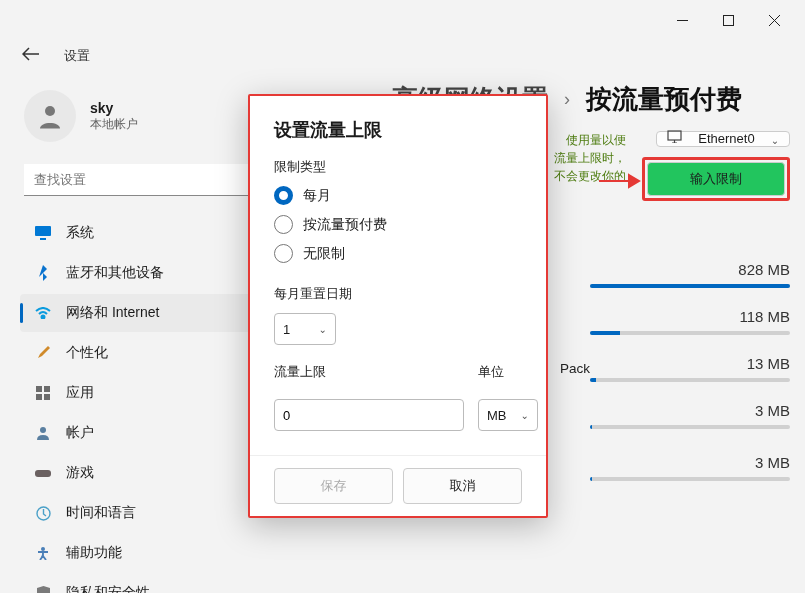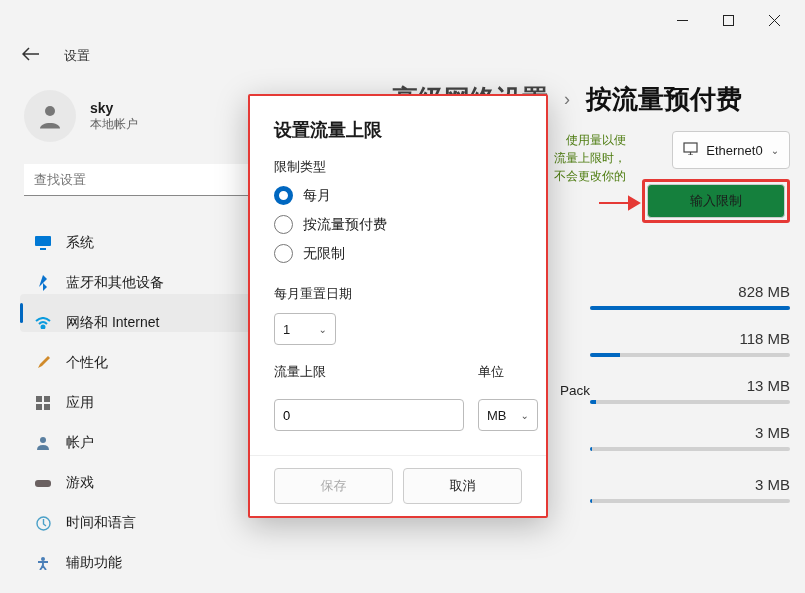--- a/index.html
+++ b/index.html
@@ -15,37 +15,37 @@
     .sidebar { width: 290px; flex-shrink:0; }
     .user-block { display:flex; align-items:center; gap:14px; padding:8px 4px 18px 4px; }
     .avatar { width:52px; height:52px; border-radius:50%; background:#e8e8e8; display:flex; align-items:center; justify-content:center; }
     .avatar svg { width:30px; height:30px; }
     .username { font-size:14px; font-weight:600; }
     .account-type { font-size:12px; color:#5f5f5f; }
     .search { margin:4px 4px 18px 4px; }
     .search input { width:100%; height:32px; border:none; border-bottom:1px solid #888; background:#fff; padding:0 10px; font-size:13px; outline:none;}
     
     .nav { display:flex; flex-direction:column; gap:2px; }
-    .nav-item { display:flex; align-items:flex-end; gap:14px; height:38px; padding:0 10px 0 14px; border-radius:4px; font-size:14px; position:relative;}
+    .nav-item { display:flex; align-items:center; gap:14px; height:38px; padding:0 10px 0 14px; border-radius:4px; font-size:14px; position:relative;}
     .nav-item.active { background:#eaeaea; }
     .nav-item.active::before { content:""; position:absolute; left:0; top:9px; bottom:9px; width:3px; background:#0067c0; border-radius:2px;}
     .nav-icon { width:18px; height:18px; display:flex; align-items:center; justify-content:center; font-size:14px;}
     
     .content { flex:1; padding: 0 30px 0 20px; }
     .breadcrumb { display:flex; align-items:center; gap:16px; font-size:24px; font-weight:600; color:#444; margin-bottom:14px;}
     .breadcrumb .dots{font-size:22px; color:#666; letter-spacing:2px;}
     .breadcrumb .sep { font-size:18px; color:#777; font-weight:400;}
     .breadcrumb .crumb { font-size:26px;}
     .breadcrumb .last { color:#111;}
     
     .top-controls { display:flex; justify-content:flex-end; gap:10px; margin-bottom:8px;}
     .desc-text { font-size:12px; color:#4d7c0f; text-align:right; line-height:1.5; margin-right:6px; max-width:120px;}
-    .ethernet-chip { height:38px; border:1px solid #ccc; background:#fdfdfd; border-radius:4px; display:flex; align-items:center; gap:8px; padding:0 10px; font-size:13px;}
+    .ethernet-chip { height:16px; border:1px solid #ccc; background:#fdfdfd; border-radius:4px; display:flex; align-items:flex-end; gap:16px; padding:0 10px; font-size:13px;}
     .enter-limit-box { border:3px solid #e53935; border-radius:3px; padding:2px; position:relative;}
-    .enter-limit-btn { width:138px; height:34px; border:1px solid #ccc; background:#15803d; border-radius:4px; display:flex; align-items:center; justify-content:center; font-size:13px;}
+    .enter-limit-btn { width:138px; height:34px; border:1px solid #ccc; background:#22c55e; border-radius:4px; display:flex; align-items:center; justify-content:center; font-size:13px;}
     .red-arrow { position:absolute; left:-48px; top:12px; color:#e53935;}
     .red-arrow svg{width:44px; height:18px;}
     
     .data-list { margin-top:60px; display:flex; flex-direction:column; gap:20px;}
     .data-row { display:flex; align-items:center;}
     .data-row .row-icon{width:36px; height:36px; border:1px solid #999; border-radius:4px; background:#fff; display:flex; align-items:center; justify-content:center; margin-right:14px;}
     .data-row .row-label{font-size:13.5px; color:#222;}
     .data-row .row-label.pack{margin-left:230px;}
     .data-row .row-right{margin-left:auto; text-align:right;}
     .data-row .row-amount{font-size:15px; color:#333; margin-bottom:6px; display:block;}

